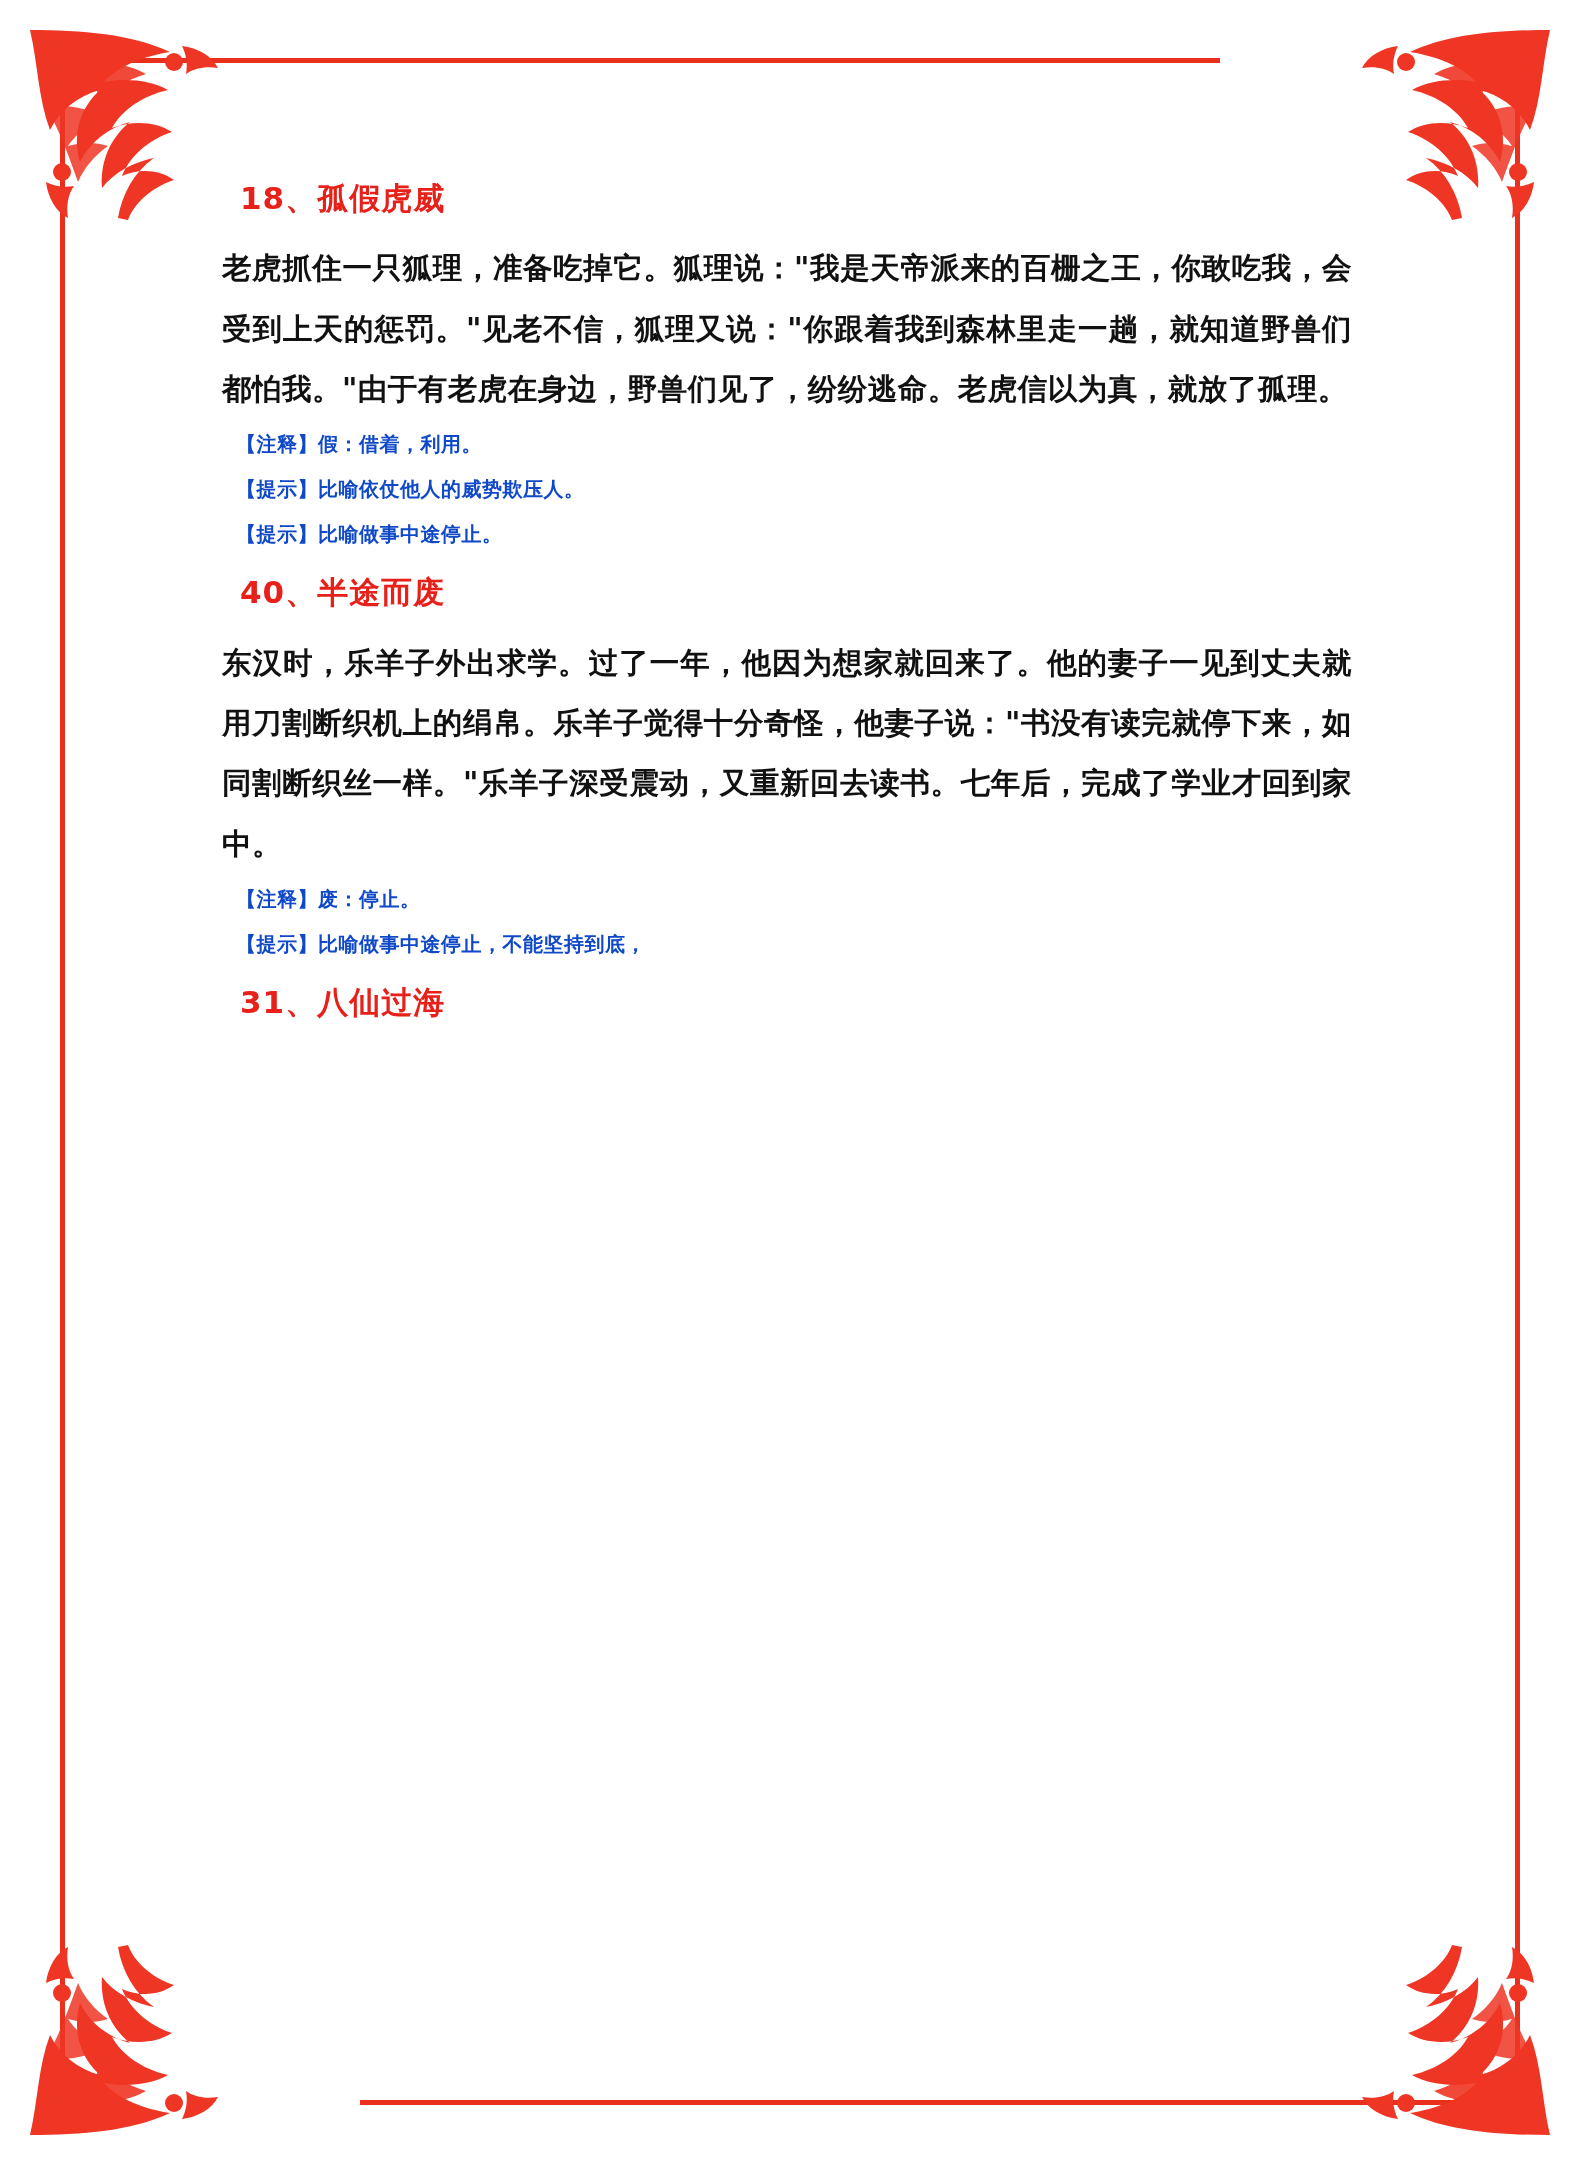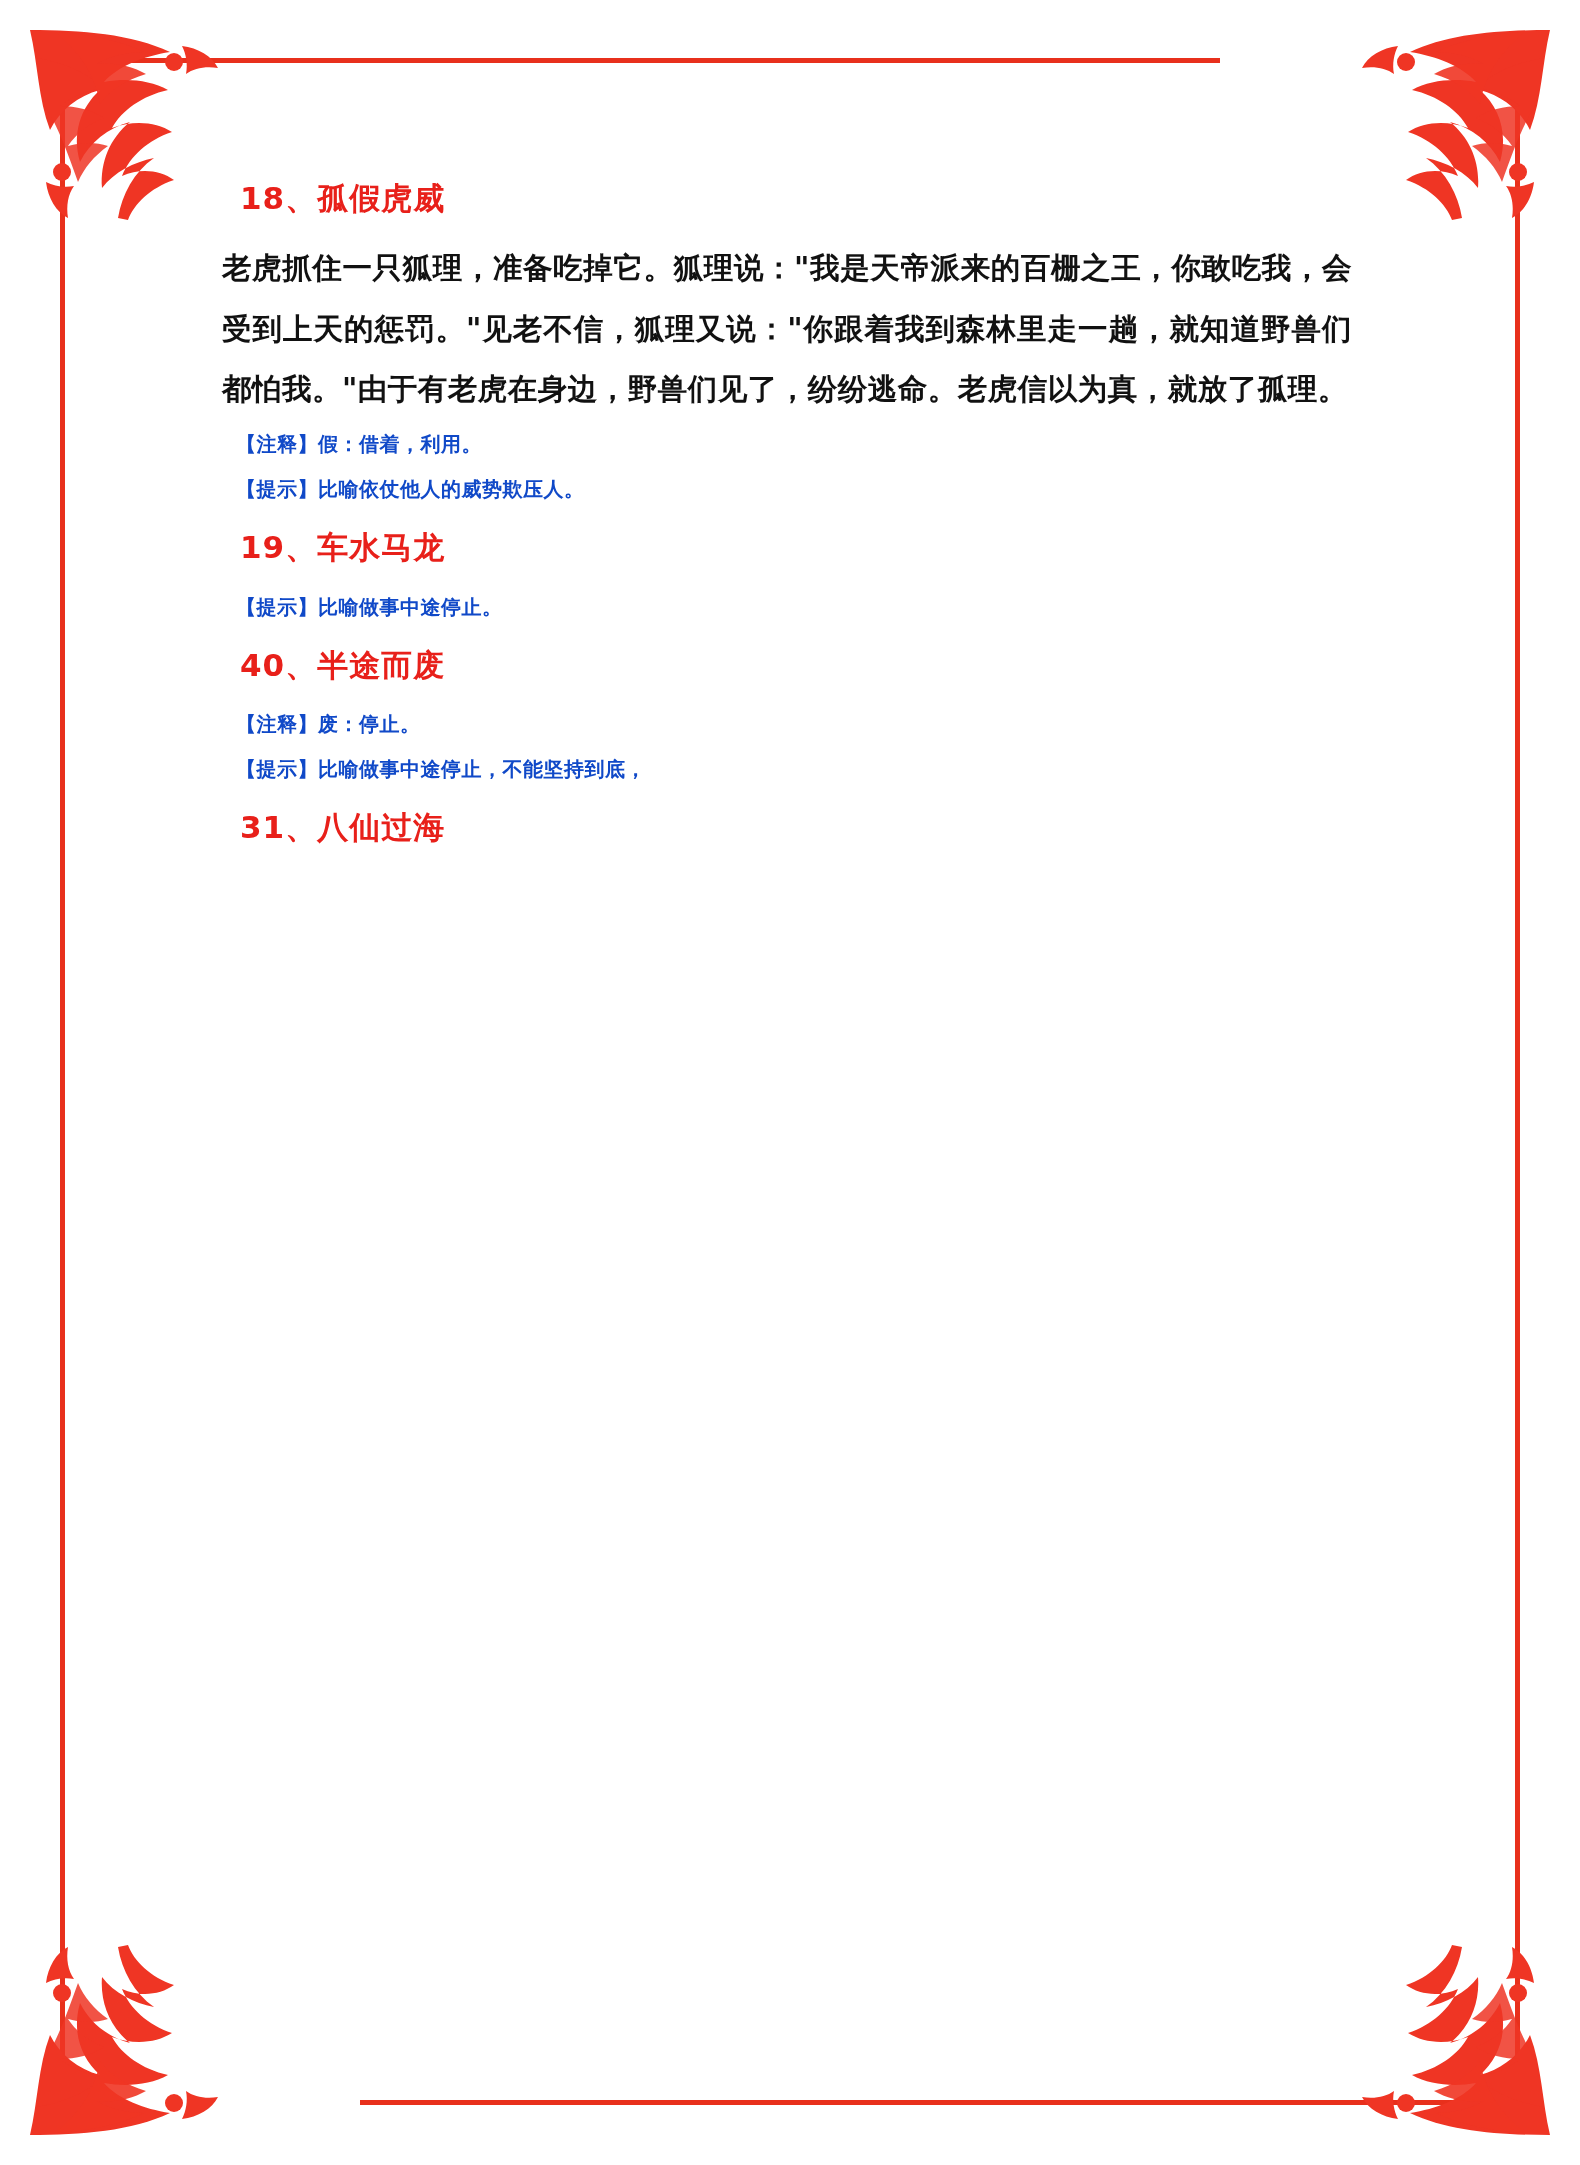--- a/index.html
+++ b/index.html
@@ -144,26 +144,26 @@
   <div class="content">
 
     <div class="entry">
       <div class="title">18、孤假虎威</div>
       <div class="body-text">老虎抓住一只狐理，准备吃掉它。狐理说："我是天帝派来的百栅之王，你敢吃我，会受到上天的惩罚。"见老不信，狐理又说："你跟着我到森林里走一趟，就知道野兽们都怕我。"由于有老虎在身边，野兽们见了，纷纷逃命。老虎信以为真，就放了孤理。</div>
       <div class="note">【注释】假：借着，利用。</div>
       <div class="note">【提示】比喻依仗他人的威势欺压人。</div>
     </div>
 
     <div class="entry">
-      <div class="title">19、车水马龙</div>
       <div class="note">【提示】比喻做事中途停止。</div>
     </div>
 
     <div class="entry">
       <div class="title">40、半途而废</div>
+      <div class="body-text">东汉时，乐羊子外出求学。过了一年，他因为想家就回来了。他的妻子一见到丈夫就用刀割断织机上的绢帛。乐羊子觉得十分奇怪，他妻子说："书没有读完就停下来，如同割断织丝一样。"乐羊子深受震动，又重新回去读书。七年后，完成了学业才回到家中。</div>
       <div class="note">【注释】废：停止。</div>
       <div class="note">【提示】比喻做事中途停止，不能坚持到底，</div>
     </div>
 
     <div class="entry">
       <div class="title">31、八仙过海</div>
     </div>
 
   </div>
 </div>

